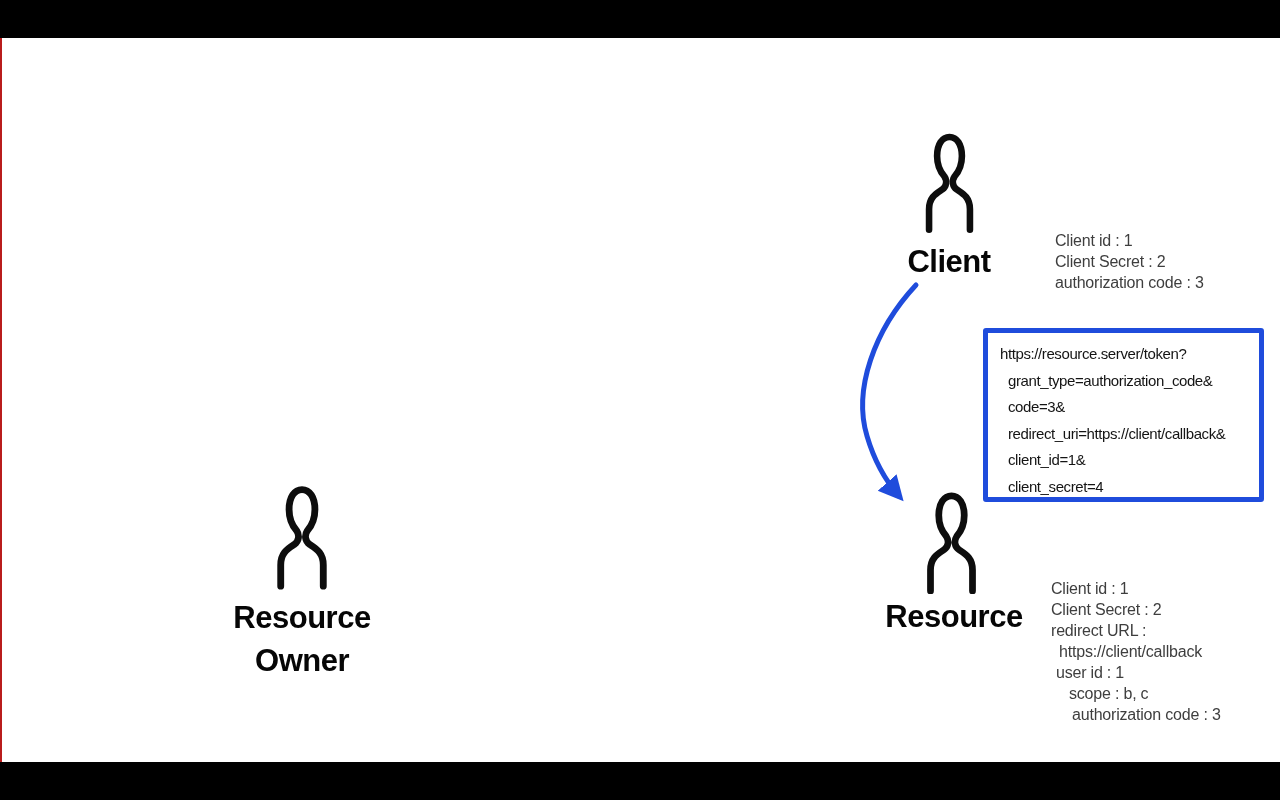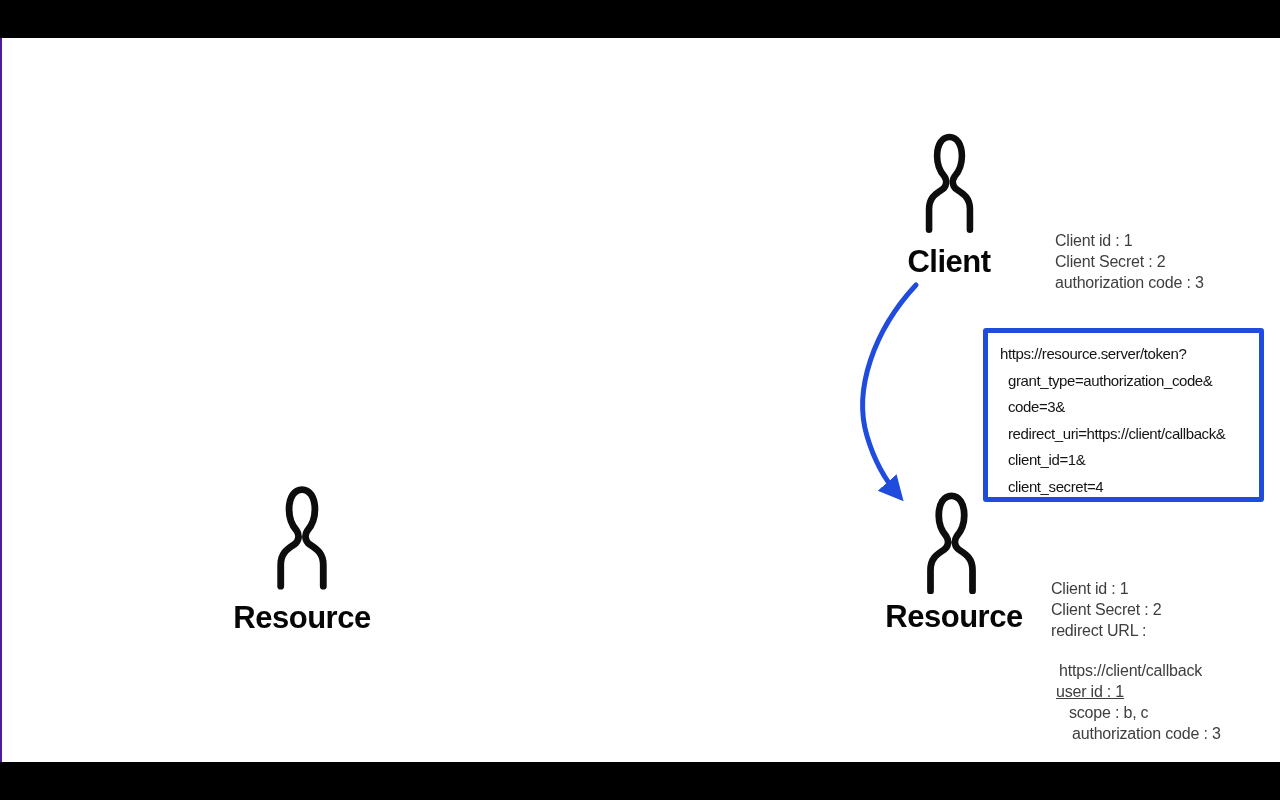--- a/index.html
+++ b/index.html
@@ -7,33 +7,33 @@
     width:1280px;height:800px;background:#000;overflow:hidden;
     font-family:"Liberation Sans", sans-serif;
     -webkit-font-smoothing:antialiased;
   }
   .stage{position:relative;width:1280px;height:800px;background:#000;}
   .bar{position:absolute;left:0;width:1280px;background:#000;}
   .bar.top{top:0;height:38px;}
   .bar.bottom{top:762px;height:38px;}
   .canvas{
     position:absolute;left:0;top:38px;width:1280px;height:724px;
-    background:#ffffff;border-left:2px solid #4c1d95;box-sizing:border-box;
+    background:#ffffff;border-left:2px solid #b91c1c;box-sizing:border-box;
   }
   .person{position:absolute;}
   .person path{fill:none;stroke:#0d0d0d;stroke-width:9;stroke-linecap:round;stroke-linejoin:round;}
   .actor-label{
     position:absolute;width:200px;text-align:center;
     font-weight:700;font-size:31px;line-height:43px;color:#060606;
     letter-spacing:-0.5px;
   }
   .notes{position:absolute;font-size:16px;line-height:21px;color:#3e3e3e;letter-spacing:-0.2px;white-space:nowrap;}
   .note-line{height:21px;}
-  .note-line.ind5{padding-left:5px;text-decoration:underline;}
-  .note-line.ind8{padding-left:8px;margin-top:19px;}
+  .note-line.ind5{padding-left:5px;}
+  .note-line.ind8{padding-left:8px;}
   .note-line.ind18{padding-left:18px;}
   .note-line.ind21{padding-left:21px;}
   .request-box{
     position:absolute;left:981px;top:290px;width:281px;height:174px;
     border:5px solid #1f4cdc;border-radius:3px;box-sizing:border-box;
     background:#fff;padding:8px 0 0 12px;
   }
   .box-line{
     font-size:15px;line-height:26.5px;color:#141414;
     letter-spacing:-0.4px;white-space:nowrap;
@@ -92,18 +92,19 @@
       <div class="note-line ind5">user id : 1</div>
       <div class="note-line ind18">scope : b, c</div>
       <div class="note-line ind21">authorization code : 3</div>
     </div>
 
     <svg class="person" style="left:262px;top:444px;" width="76" height="108" viewBox="0 0 100 140">
       <path d="M22 136 L22 108 C22 92 31 87 40 81 C46 77 47 69 43 63 C36 55 33 47 33 35 C33 19 40 9 50 9 C60 9 67 19 67 35 C67 47 64 55 57 63 C53 69 54 77 60 81 C69 87 78 92 78 108 L78 136"></path>
     </svg>
     <div class="actor-label" style="left:200px;top:558px;">
       <div>Resource</div>
+      <div>Owner</div>
     </div>
 
   </div>
 
   <div class="bar bottom"></div>
 </div>
 
 </body></html>

